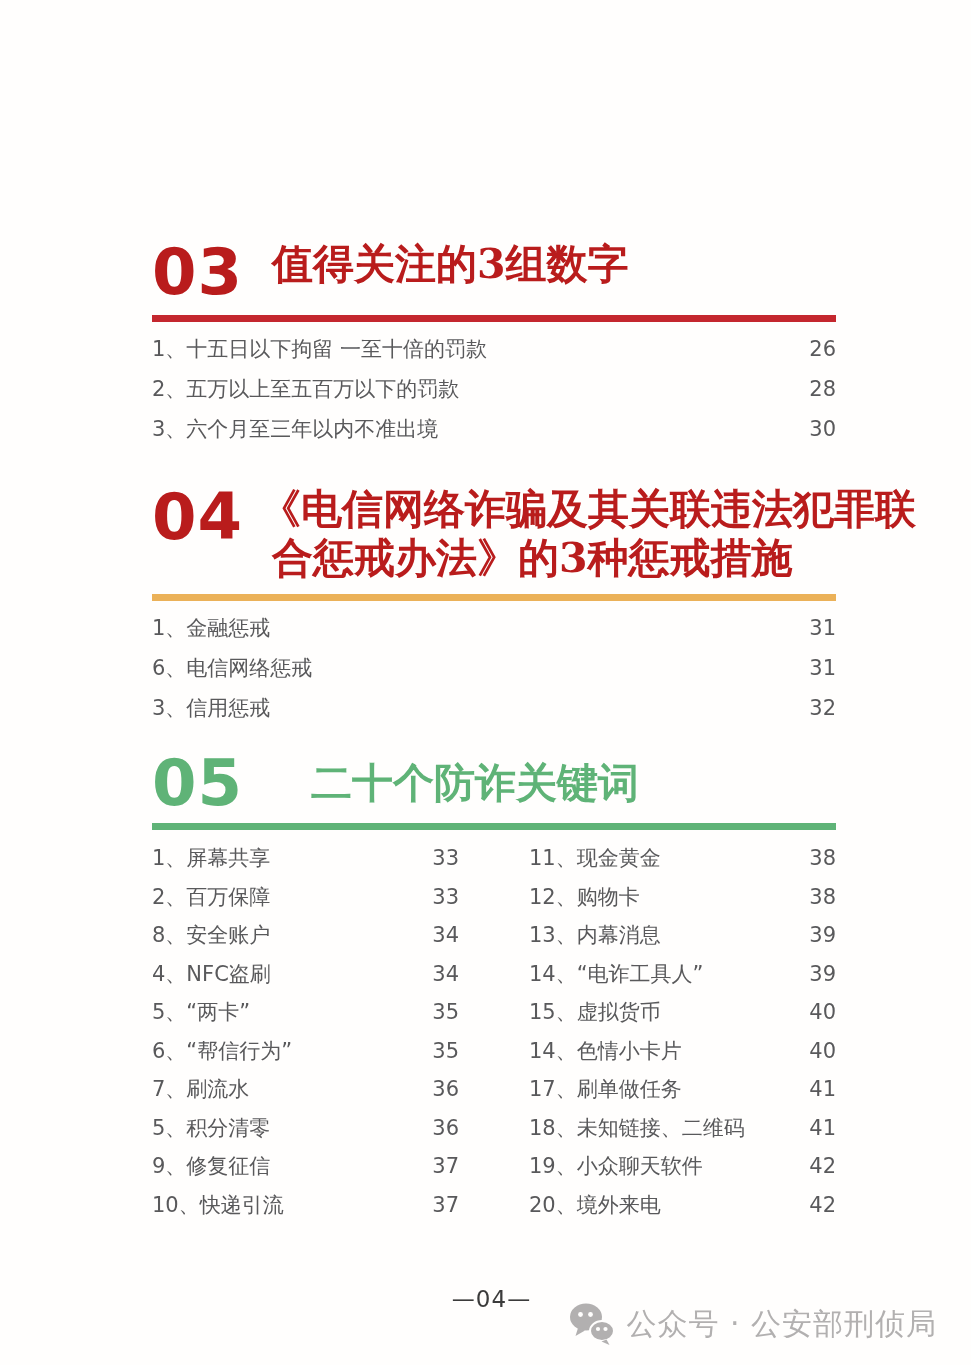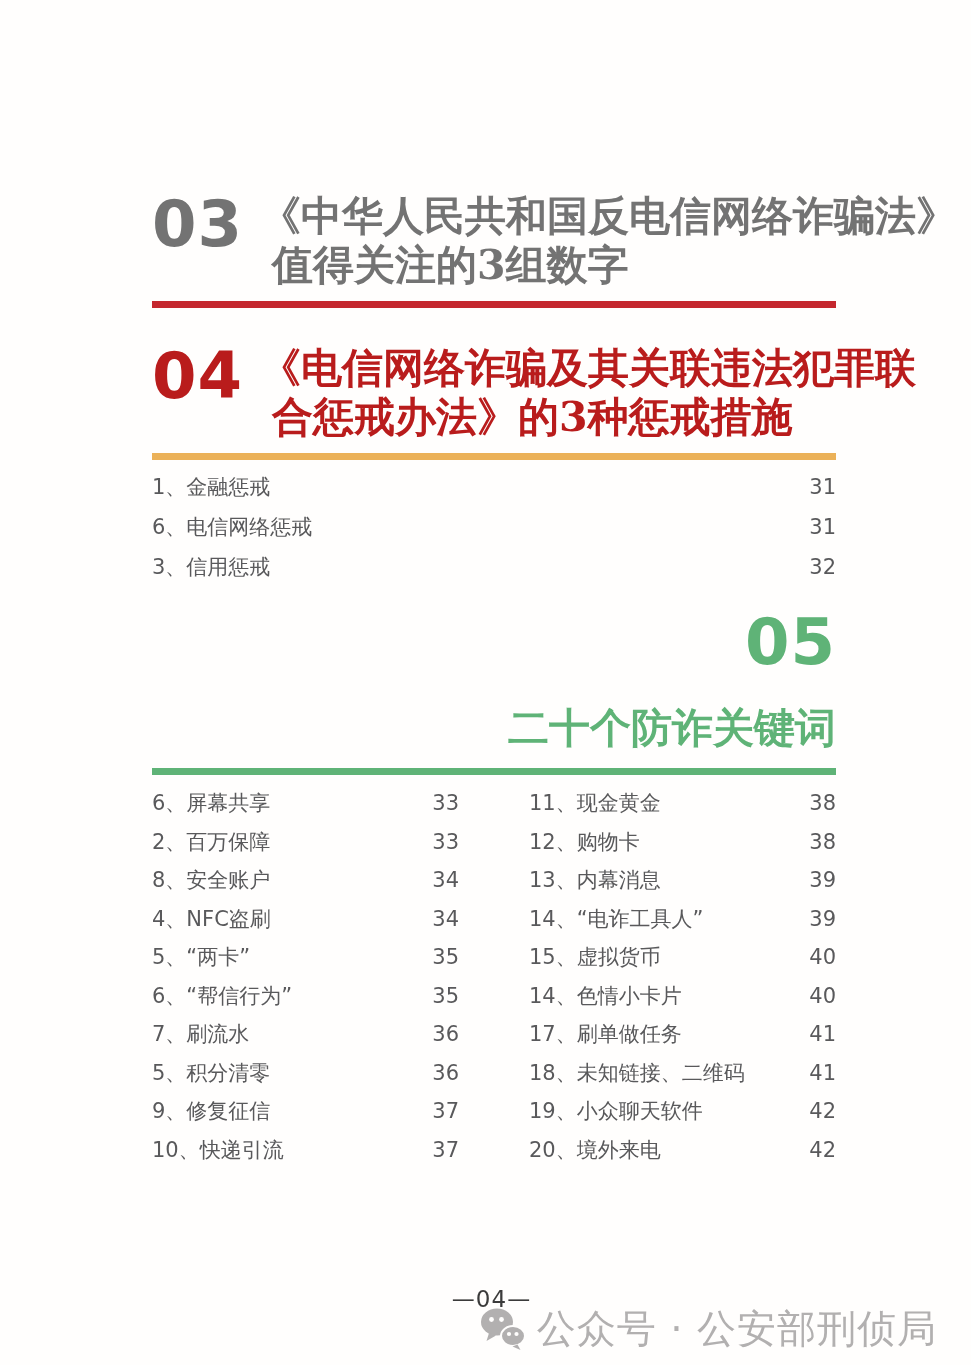--- a/index.html
+++ b/index.html
@@ -41,27 +41,27 @@
     line-height:49px;
     letter-spacing:0px;
   }
   .sec-title .tline{white-space:nowrap;}
   .sec-title .tline2{padding-left:12px;}
   .rule{
     height:7px;
     margin-top:11px;
   }
   
-  .s03 .sec-num,.s03 .sec-title{color:#737373;}
+  .s03 .sec-num,.s03 .sec-title{color:#b91c1c;margin-top:48px;}
   .s03 .rule{background:#C4272E;}
   .s04 .sec-num,.s04 .sec-title{color:#b91c1c;}
   .s04 .rule{background:#EBB158;}
   .s05 .sec-num,.s05 .sec-title{color:#5FB377;}
   .s05 .rule{background:#5FB377;}
-  .s05 .sec-head{align-items:flex-end;gap:28px;flex-direction:column;}
+  .s05 .sec-head{align-items:flex-start;gap:20px;}
   .s05 .sec-num{line-height:58px;}
   .s05 .sec-title{line-height:58px;margin-left:48px;}
   
   .toc-list{margin-top:7px;}
   .row{
     height:40px;
     display:flex;
     justify-content:space-between;
     align-items:center;
     color:#59595B;
@@ -93,40 +93,53 @@
     letter-spacing:1px;
   }
   .watermark{
     position:absolute;
     right:34px;
     top:1302px;
     display:flex;
     align-items:center;
     gap:11px;
     color:#b2b0b0;
-    font-size:39px;
+    font-size:30px;
     letter-spacing:1px;
   }
   .wechat-icon{display:block;}
 </style>
 </head>
 <body>
 
 <div class="page">
   <div class="content">
 
     <div class="sec s03">
       <div class="sec-head">
         <div class="sec-num">03</div>
         <div class="sec-title">
-          <div class="tline">《中华人民共和国反电信网络诈骗法》</div>
           <div class="tline tline2">值得关注的3组数字</div>
         </div>
       </div>
       <div class="rule"></div>
+      <div class="toc-list">
+        <div class="row">
+          <span class="lbl">1、十五日以下拘留 一至十倍的罚款</span>
+          <span class="pg">26</span>
+        </div>
+        <div class="row">
+          <span class="lbl">2、五万以上至五百万以下的罚款</span>
+          <span class="pg">28</span>
+        </div>
+        <div class="row">
+          <span class="lbl">3、六个月至三年以内不准出境</span>
+          <span class="pg">30</span>
+        </div>
+      </div>
     </div>
 
     <div class="sec s04">
       <div class="sec-head">
         <div class="sec-num">04</div>
         <div class="sec-title">
           <div class="tline">《电信网络诈骗及其关联违法犯罪联</div>
           <div class="tline tline2">合惩戒办法》的3种惩戒措施</div>
         </div>
       </div>
@@ -149,21 +162,21 @@
 
     <div class="sec s05">
       <div class="sec-head">
         <div class="sec-num">05</div>
         <div class="sec-title">二十个防诈关键词</div>
       </div>
       <div class="rule"></div>
       <div class="toc-grid">
 
         <div class="row">
-          <span class="lbl">6、屏幕共享</span>
+          <span class="lbl">1、屏幕共享</span>
           <span class="pg">33</span>
         </div>
         <div class="row">
           <span class="lbl">2、百万保障</span>
           <span class="pg">33</span>
         </div>
         <div class="row">
           <span class="lbl">8、安全账户</span>
           <span class="pg">34</span>
         </div>

